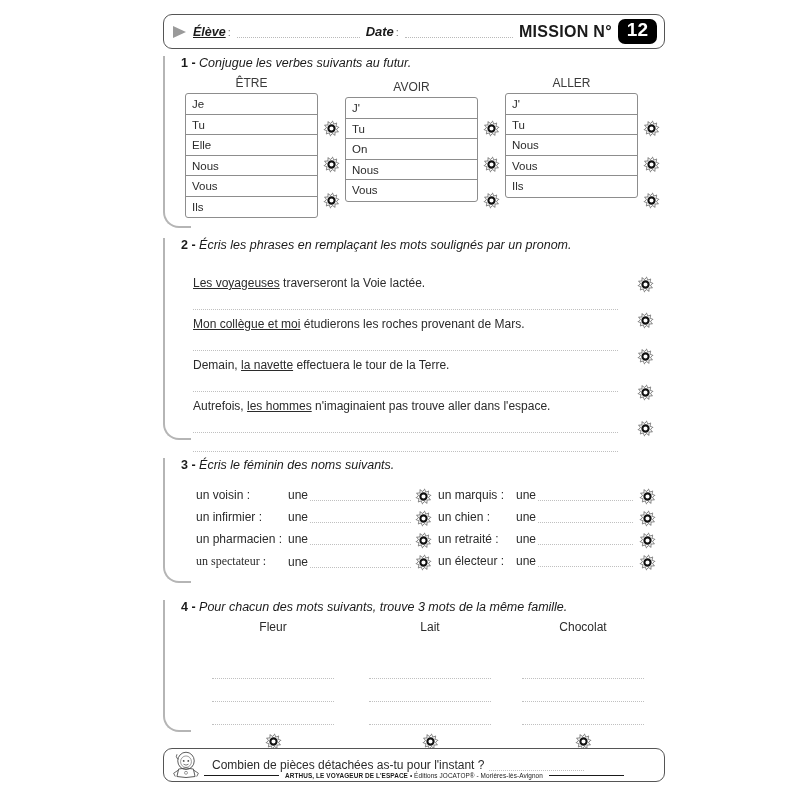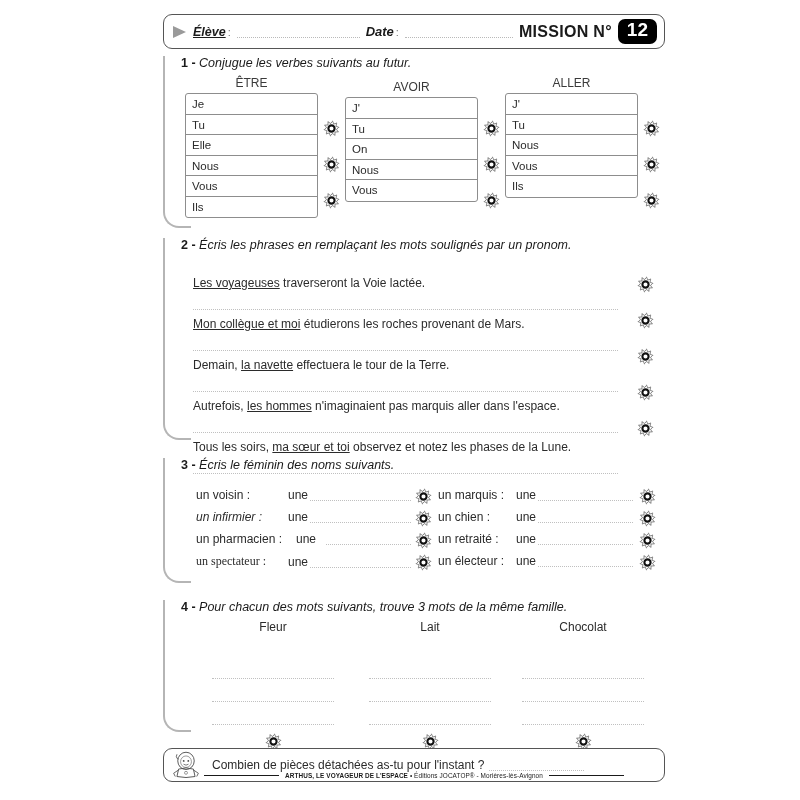--- a/index.html
+++ b/index.html
@@ -221,27 +221,24 @@
         <span></span><u>Mon collègue et moi</u><span> étudierons les roches provenant de Mars.</span>
       </div>
       <div class="answer-line"></div>
 
       <div class="sentence" style="margin-top:6px;">
         <span>Demain, </span><u>la navette</u><span> effectuera le tour de la Terre.</span>
       </div>
       <div class="answer-line"></div>
 
       <div class="sentence" style="margin-top:6px;">
-        <span>Autrefois, </span><u>les hommes</u><span> n'imaginaient pas marquis aller dans l'espace.</span>
+        <span>Autrefois, </span><u>les hommes</u><span> n'imaginaient pas trouve aller dans l'espace.</span>
       </div>
       <div class="answer-line"></div>
 
-      <div class="sentence" style="margin-top:6px;">
-        <span>Tous les soirs, </span><u>ma sœur et toi</u><span> observez et notez les phases de la Lune.</span>
-      </div>
       <div class="answer-line"></div>
     </div>
 
     <div style="position:absolute;left:474px;top:38px;">
       <span class="gear" style="position:absolute;top:0px;">
           <svg viewBox="0 0 17 17">
             <path d="M7.56,3.59L9.83,1.02L9.45,0.96L10.91,4.12L10.63,3.98L13.97,3.23L13.70,2.96L13.02,6.37L12.88,6.09L16.03,7.45L15.97,7.08L13.41,9.44L13.46,9.13L15.21,12.08L15.38,11.74L11.92,12.14L12.14,11.92L11.82,15.34L12.16,15.16L9.13,13.46L9.44,13.41L7.17,15.98L7.55,16.04L6.09,12.88L6.37,13.02L3.03,13.77L3.30,14.04L3.98,10.63L4.12,10.91L0.97,9.55L1.03,9.92L3.59,7.56L3.54,7.87L1.79,4.92L1.62,5.26L5.08,4.86L4.86,5.08L5.18,1.66L4.84,1.84L7.87,3.54Z" fill="none" stroke="#8a8a8a" stroke-width="1"></path>
             <circle cx="8.5" cy="8.5" r="3.1" fill="none" stroke="#111" stroke-width="2.1"></circle>
           </svg>
         </span>
@@ -278,25 +275,25 @@
       <span class="q-num">3 -</span>
       <span class="q-text">Écris le féminin des noms suivants.</span>
     </div>
 
     <div class="noun-row" style="left:33px;top:30px;width:215px;">
       <span class="noun-label" style="width:88px;">un voisin :</span>
       <span class="noun-une">une</span>
       <span class="noun-dots" style="flex:1;margin-left:2px;"></span>
     </div>
     <div class="noun-row" style="left:33px;top:52px;width:215px;">
-      <span class="noun-label" style="width:88px;font-style:italic;">un infirmier :</span>
-      <span class="noun-une">une</span>
-      <span class="noun-dots" style="flex:1;margin-left:2px;"></span>
-    </div>
-    <div class="noun-row" style="left:33px;top:74px;width:215px;gap:8px;">
+      <span class="noun-label" style="width:88px;">un infirmier :</span>
+      <span class="noun-une">une</span>
+      <span class="noun-dots" style="flex:1;margin-left:2px;"></span>
+    </div>
+    <div class="noun-row" style="left:33px;top:74px;width:215px;">
       <span class="noun-label" style="width:88px;">un pharmacien :</span>
       <span class="noun-une">une</span>
       <span class="noun-dots" style="flex:1;margin-left:2px;"></span>
     </div>
     <div class="noun-row" style="left:33px;top:96px;width:215px;">
       <span class="noun-label" style="width:88px;font-family:Liberation Serif, serif;">un spectateur :</span>
       <span class="noun-une">une</span>
       <span class="noun-dots" style="flex:1;margin-left:2px;"></span>
     </div>
 

